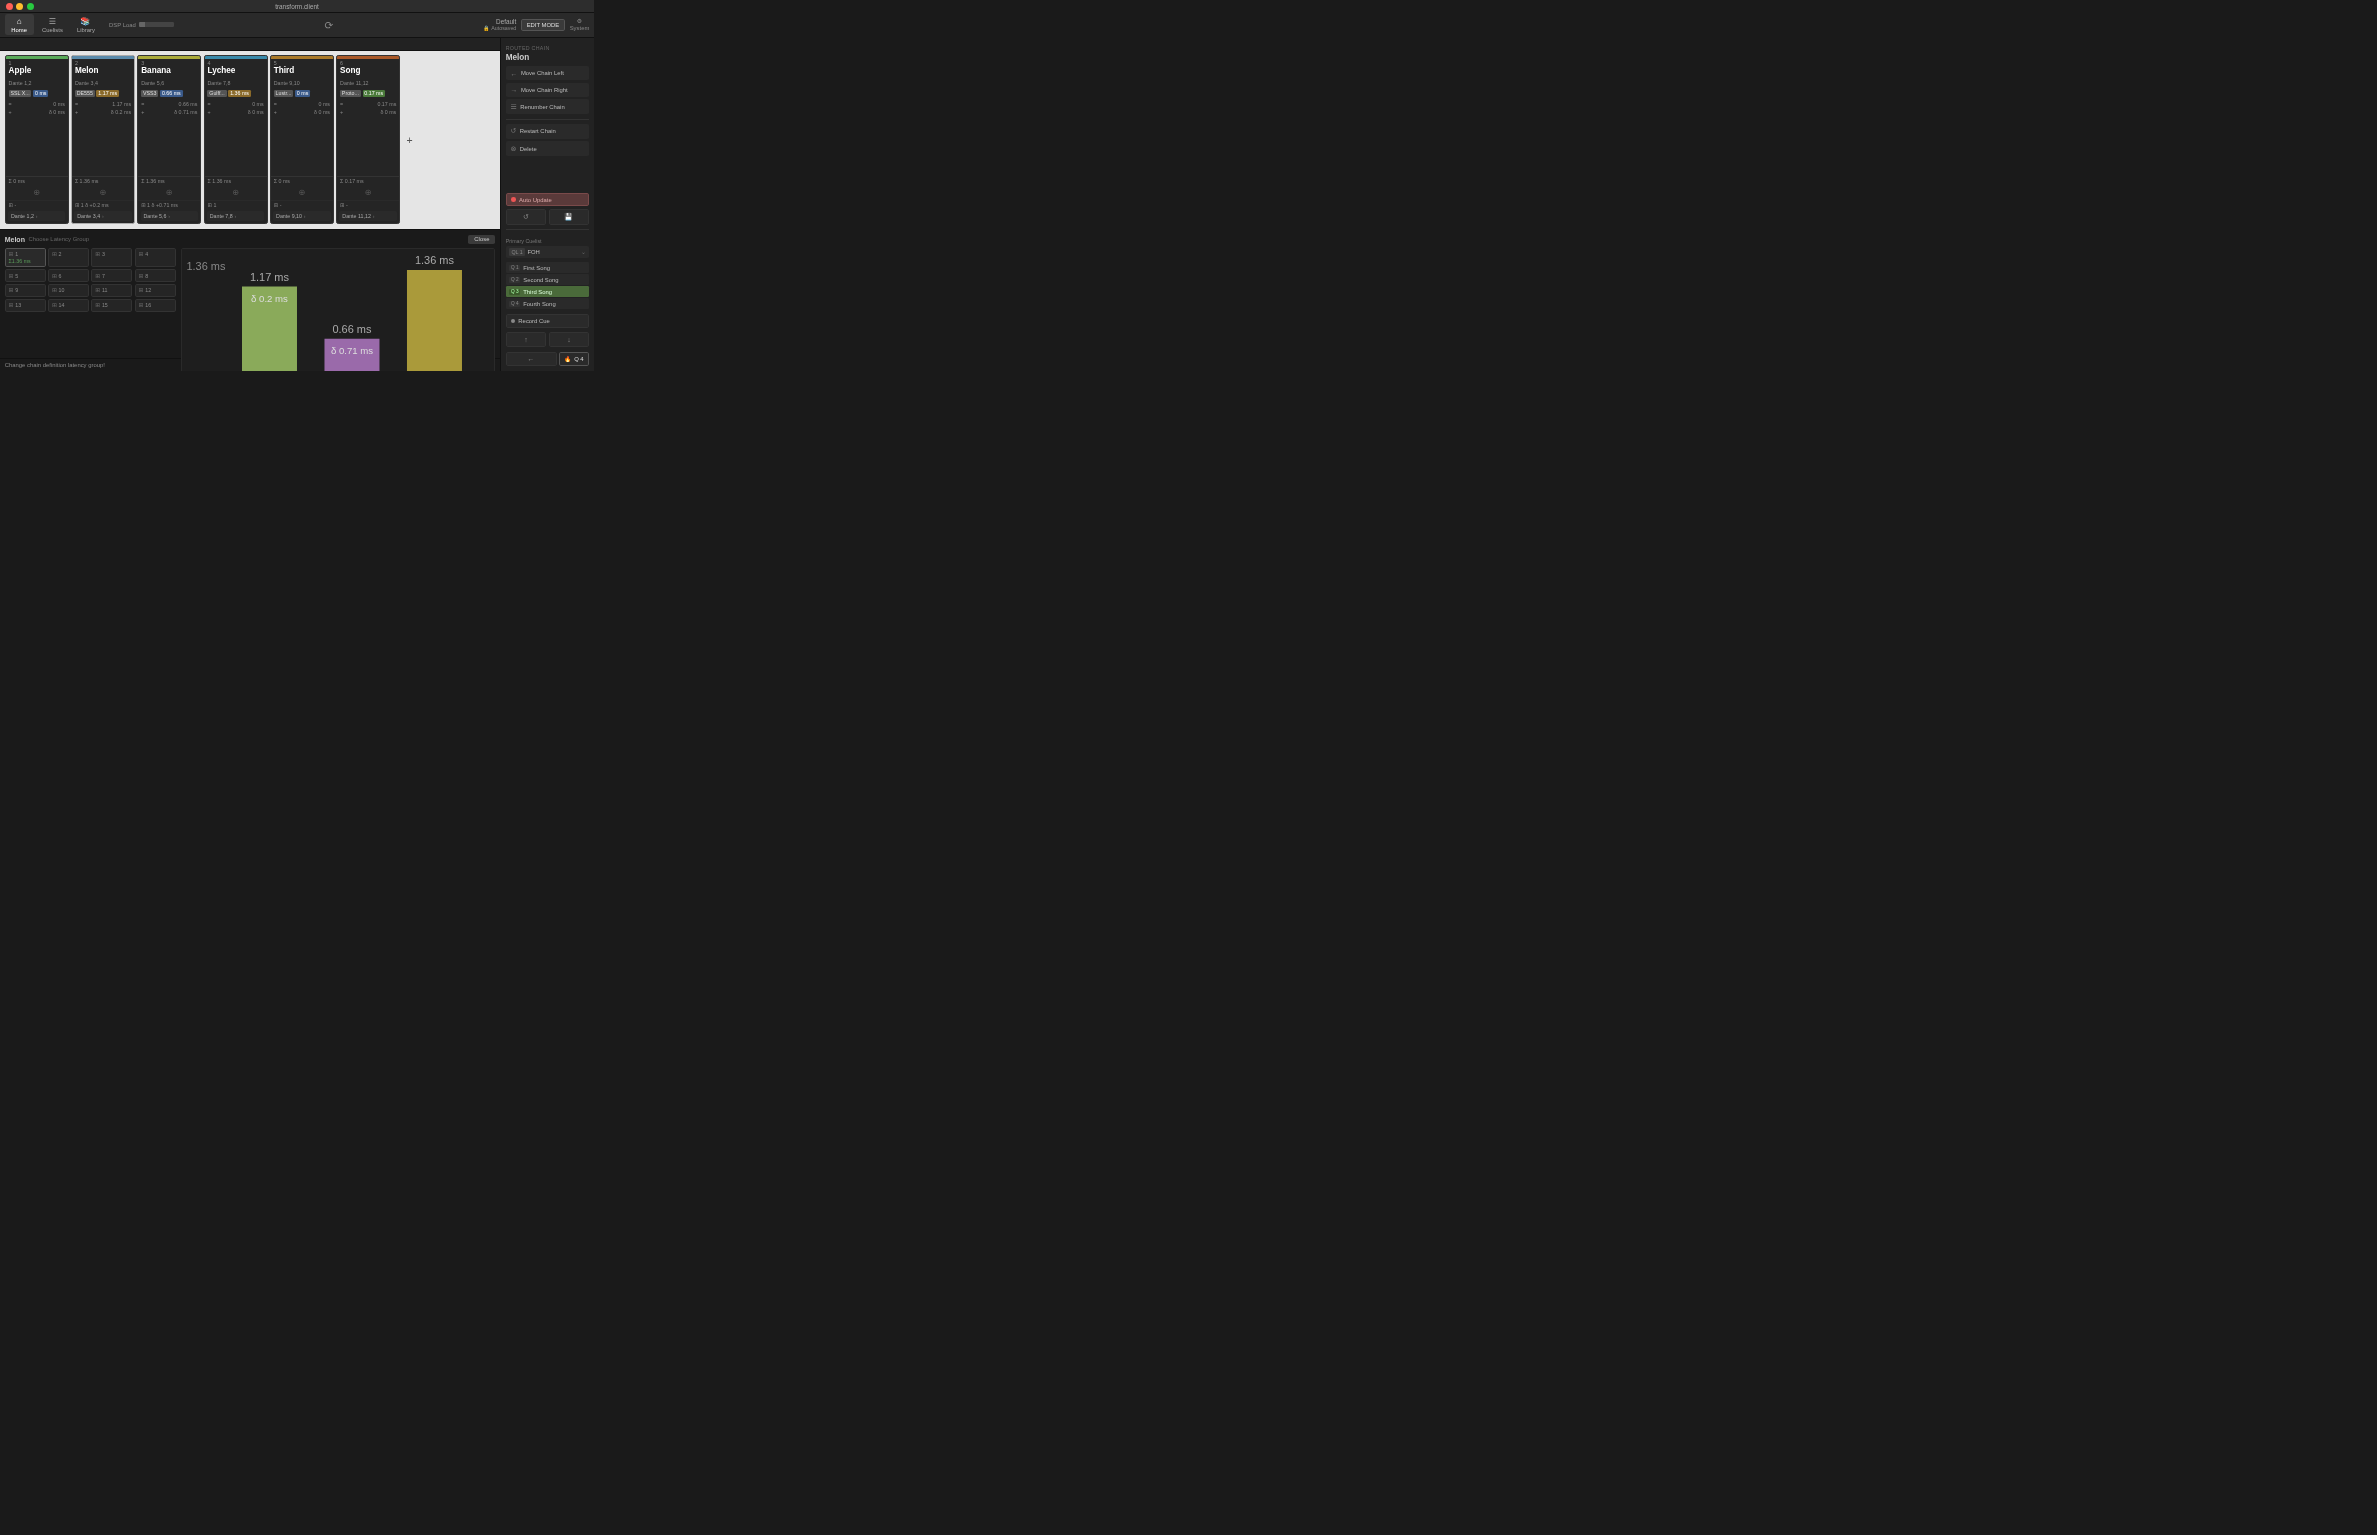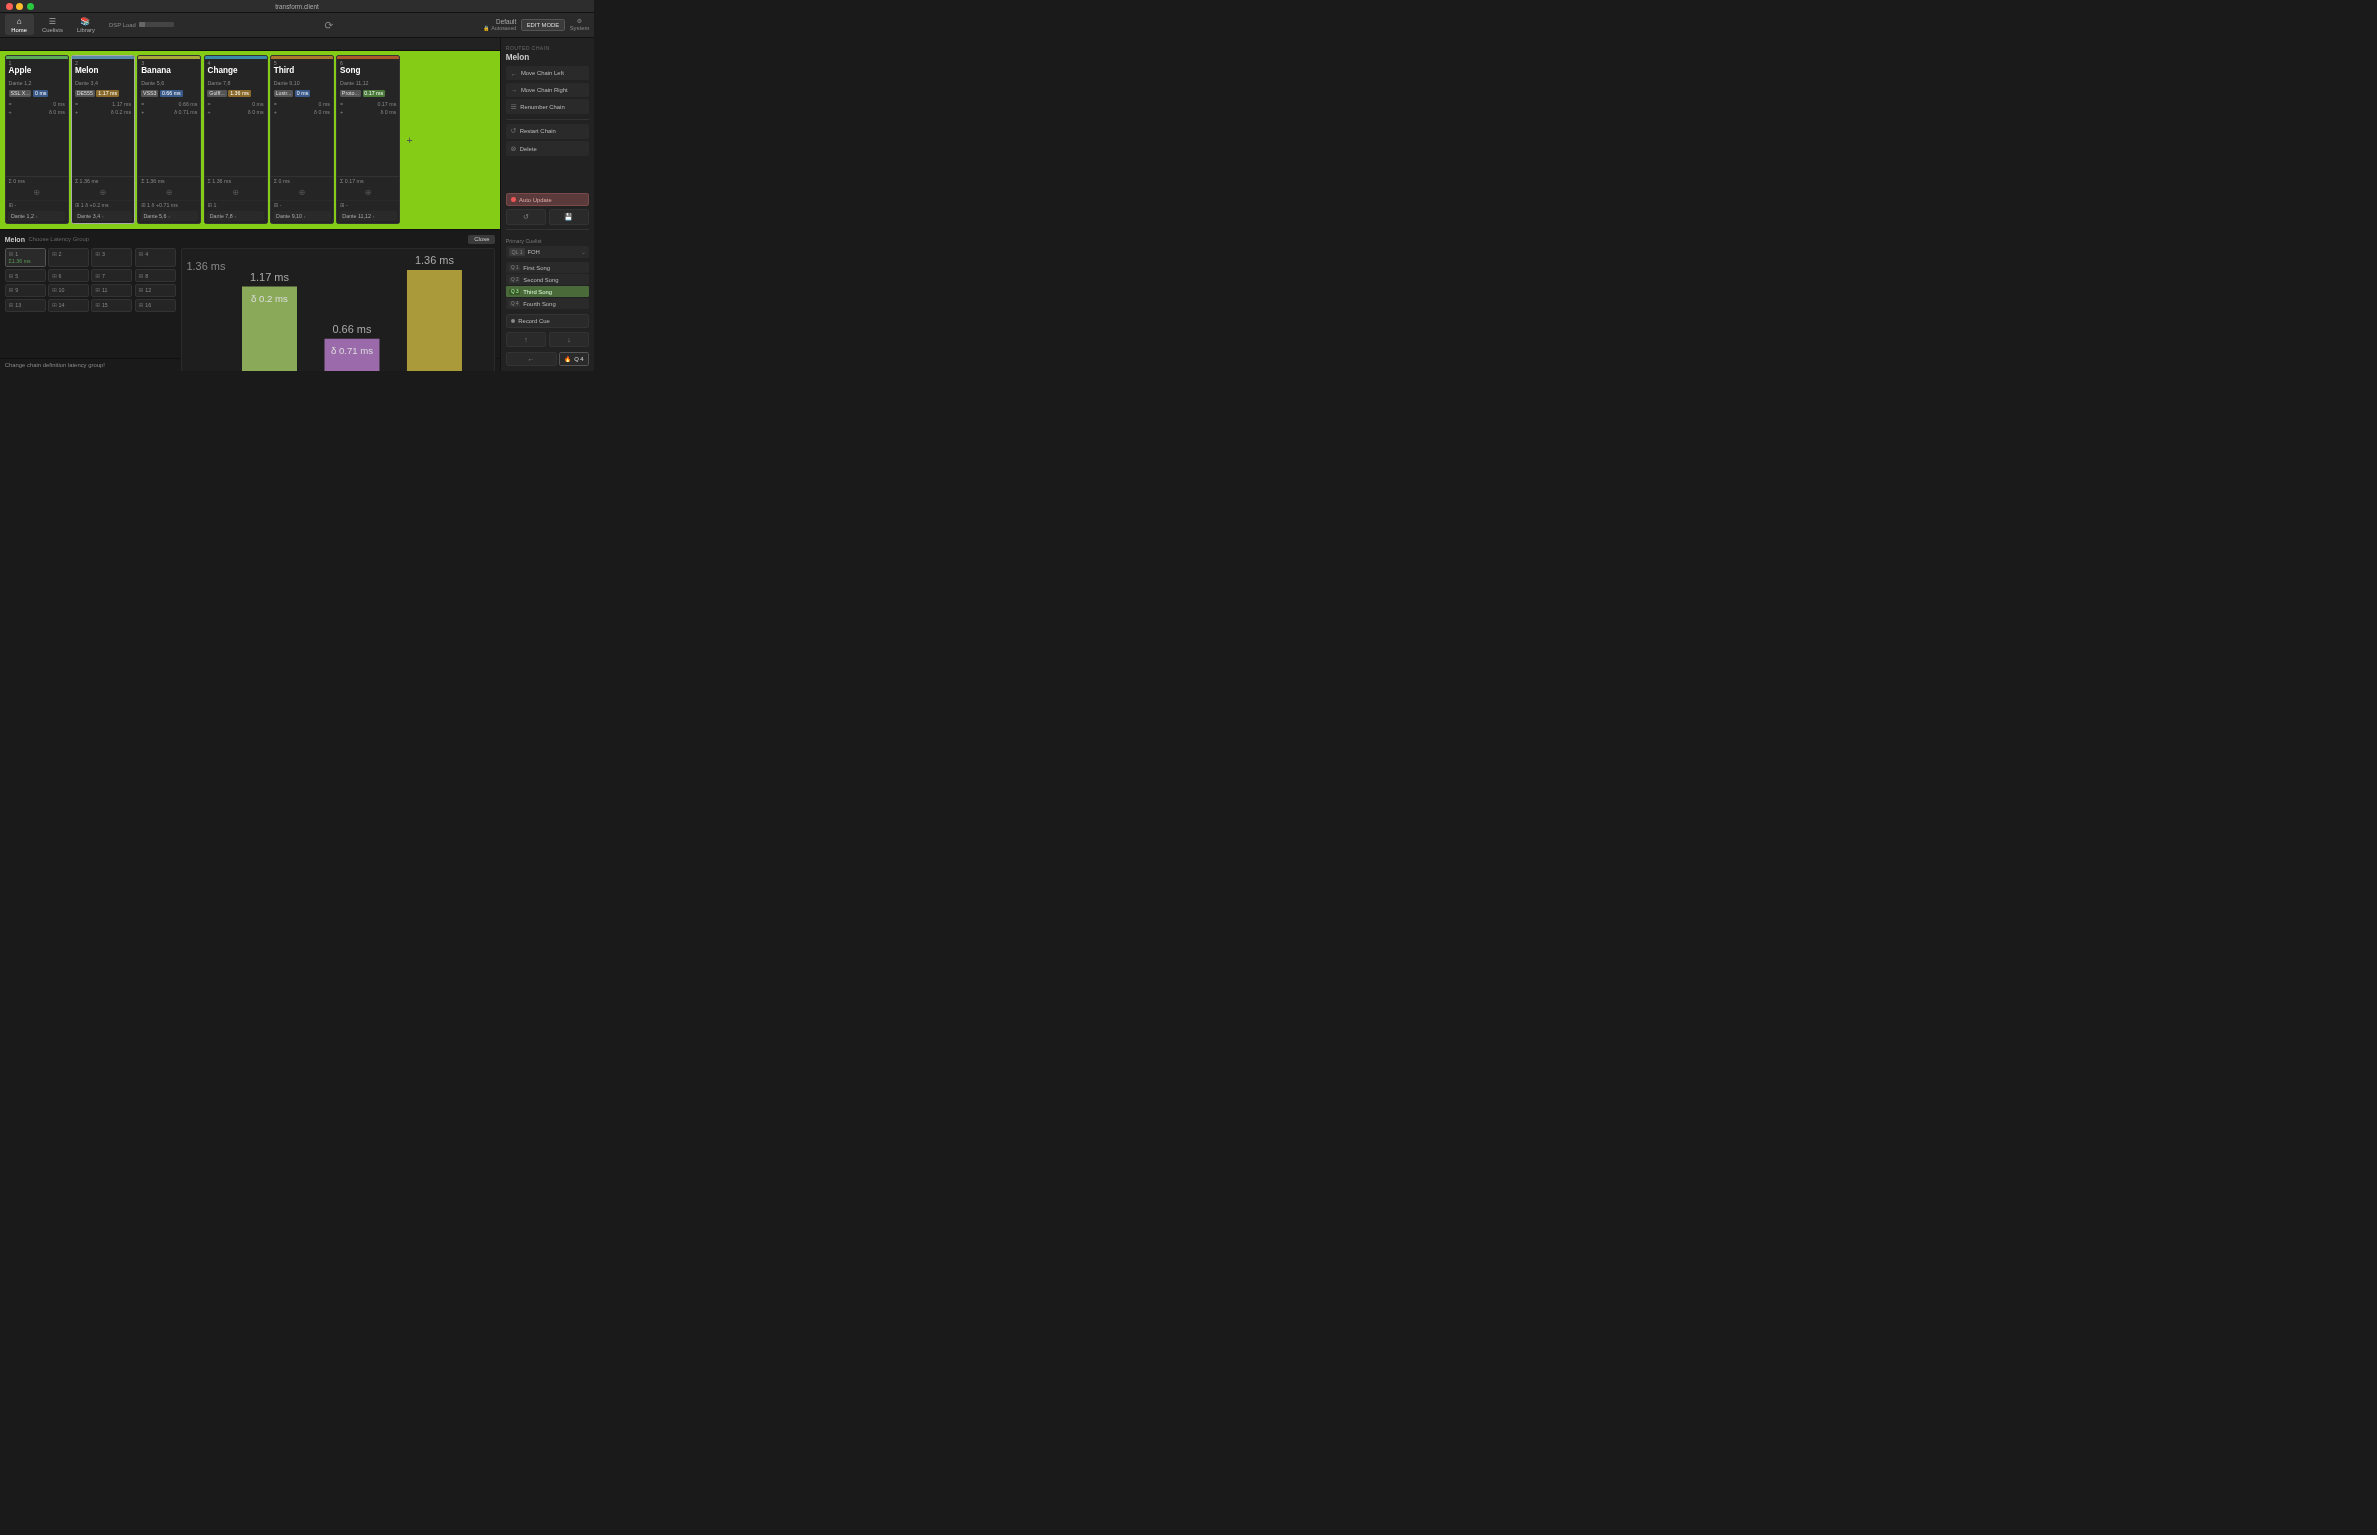--- a/index.html
+++ b/index.html
@@ -149,21 +149,21 @@
     
     .content-topbar {
       background: #222;
       height: 13px;
       border-bottom: 0.6px solid #111;
     }
 
     
     .chain-area {
       flex: 1;
-      background: #84cc16;
+      background: #e5e5e5;
       padding: 4.7px;
       display: flex;
       flex-direction: column;
       overflow: hidden;
     }
 
     .chain-cards {
       display: flex;
       gap: 2.3px;
       height: 246px;
@@ -711,21 +711,21 @@
     </div>
     <div class="dante-route">
       <span>Dante 5,6</span>
       <span class="dante-arrow">›</span>
     </div>
   </div>
           <div class="chain-card">
     <div class="color-bar" style="background:#3a8aaa"></div>
     <div class="card-header">
       <span class="card-number">4</span>
-      <span class="card-name">Change</span>
+      <span class="card-name">Lychee</span>
     </div>
     <div class="card-subtitle">Dante 7,8</div>
     <div class="plugin-row">
       <span class="plugin-tag">Gulff...</span>
       <span class="latency-tag lat-orange">1.36 ms</span>
     </div>
     <div class="metric-rows">
       <div class="metric-row">
                 <span>=</span>
                 <span>0 ms</span>

